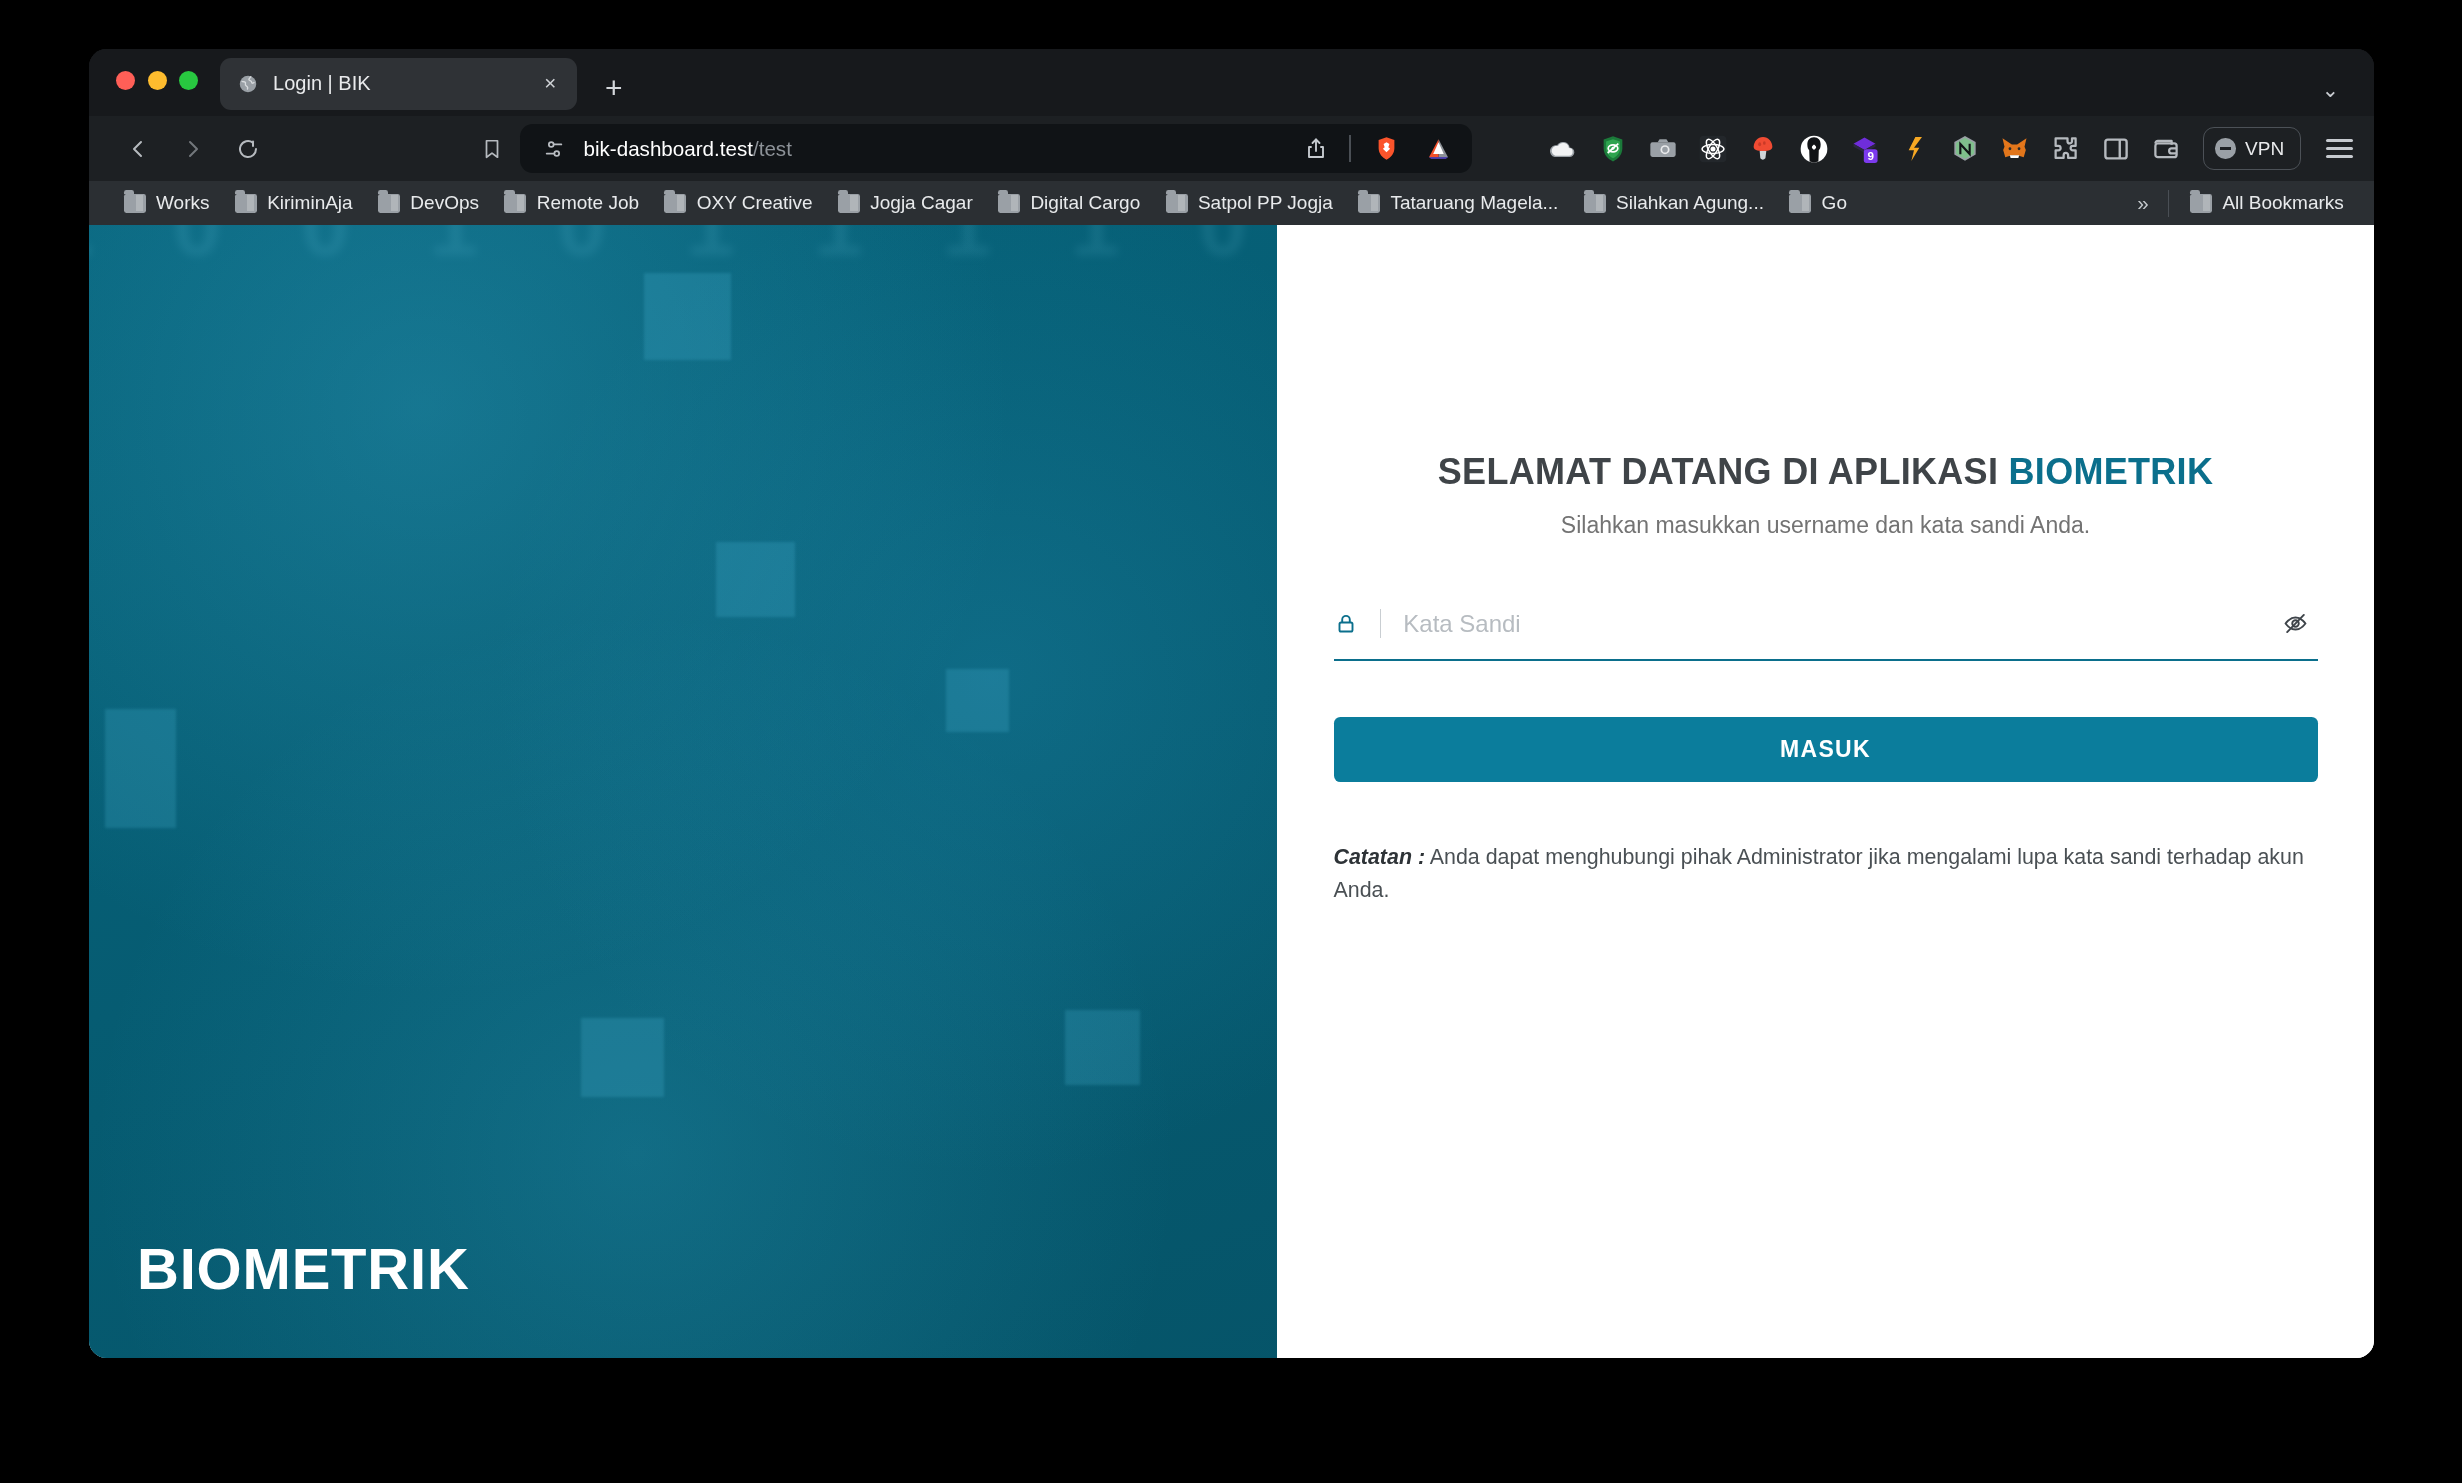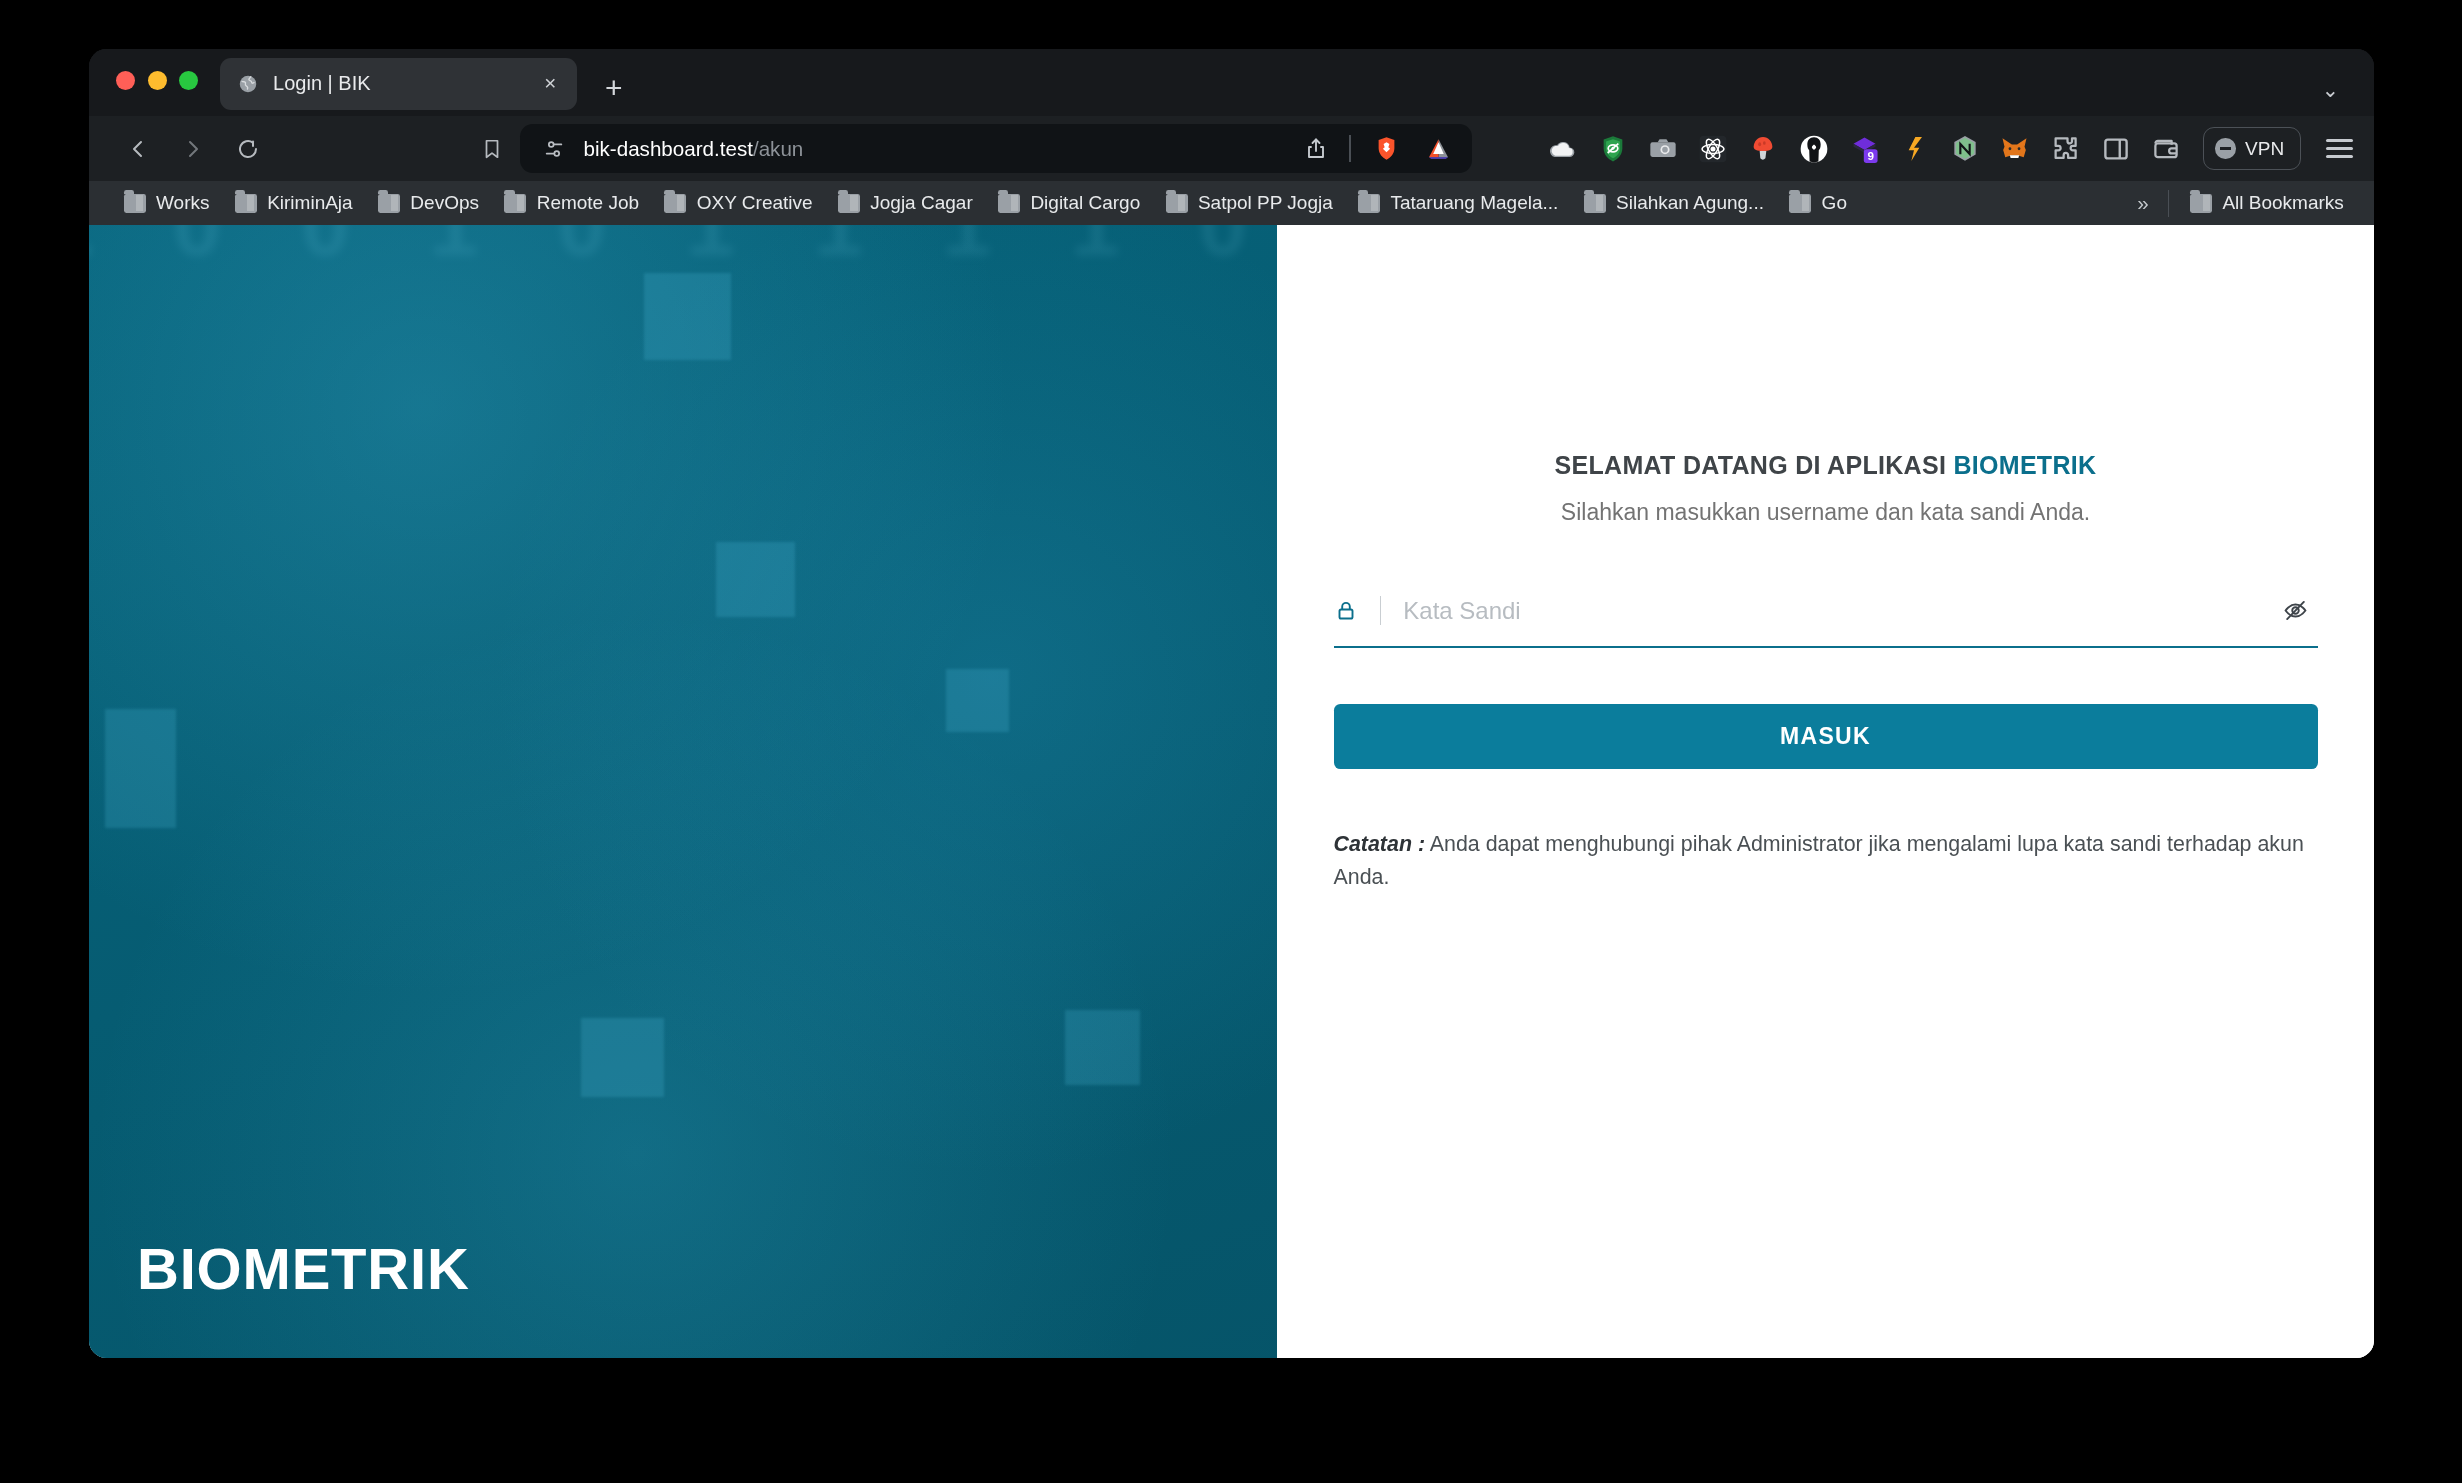--- a/index.html
+++ b/index.html
@@ -281,21 +281,21 @@
     background: #ffffff;
     display: flex;
     flex-direction: column;
     align-items: center;
     padding-top: 226px;
   }
   .login-inner { width: 984px; }
 
   .login-title {
     text-align: center;
-    font-size: 25px;
+    font-size: 36px;
     font-weight: 700;
     color: #3f4448;
     letter-spacing: 0.3px;
     white-space: nowrap;
   }
   .login-title .brand { color: #0b6f8c; }
   .login-sub {
     text-align: center;
     font-size: 23px;
     color: #737373;
@@ -418,21 +418,21 @@
 
     <div class="omnibox">
       <span class="omnibox-tune">
         <svg width="22" height="22" viewBox="0 0 24 24" fill="none" stroke="currentColor" stroke-width="1.9" stroke-linecap="round">
           <circle cx="9" cy="7" r="2.6"></circle>
             <line x1="12" y1="7" x2="20" y2="7"></line>
           <circle cx="15" cy="17" r="2.6"></circle>
             <line x1="4" y1="17" x2="12" y2="17"></line>
         </svg>
       </span>
-      <span class="omnibox-url"><span>bik-dashboard.test</span><span class="path">/akun</span></span>
+      <span class="omnibox-url"><span>bik-dashboard.test</span><span class="path">/test</span></span>
       <span class="omnibox-share">
         <svg width="24" height="24" viewBox="0 0 24 24" fill="none" stroke="currentColor" stroke-width="1.9" stroke-linecap="round" stroke-linejoin="round">
             <path d="M7 10H5v10h14V10h-2"></path>
             <polyline points="8.5 6 12 2.5 15.5 6"></polyline>
             <line x1="12" y1="2.5" x2="12" y2="14"></line>
           </svg>
       </span>
       <span class="omnibox-divider"></span>
       <span class="omnibox-icon">
         <svg width="27" height="27" viewBox="0 0 24 24">

